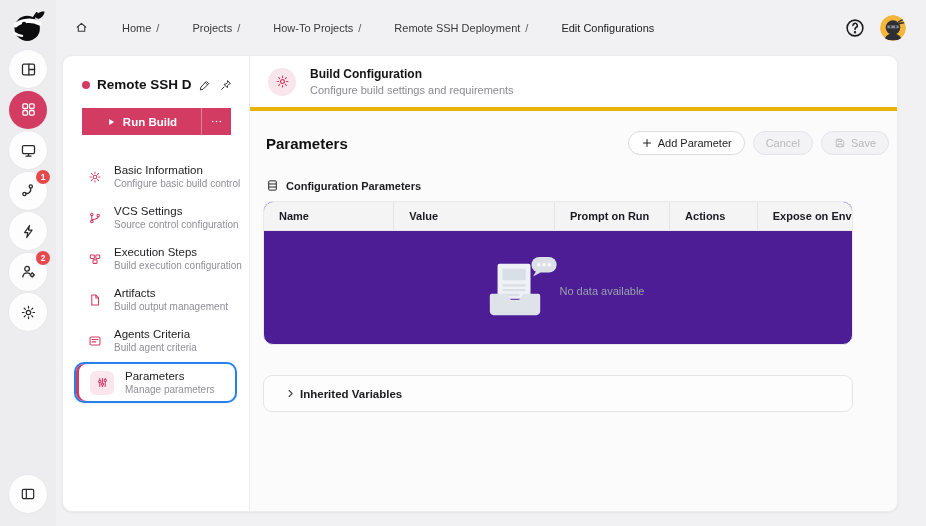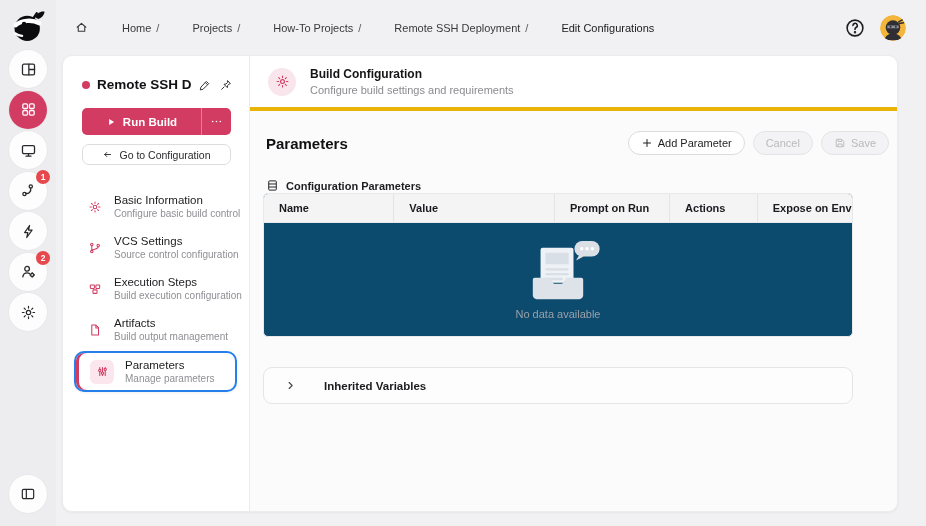--- a/index.html
+++ b/index.html
@@ -55,21 +55,21 @@
   }
 
   
   .panel { width:187px; border-right:1px solid #ececef; position:relative; }
   .panel-head { margin:21px 16px 0 19px; display:flex; align-items:center; }
   .p-dot { width:8px; height:8px; border-radius:50%; background:var(--accent,#d23c63); margin-right:7px; flex:none; }
   .p-title { font-size:13.5px; font-weight:bold; color:#121214; flex:1; white-space:nowrap; overflow:hidden; }
   .p-tool { color:#333336; margin-left:7px; cursor:pointer; flex:none; }
 
   .run-build {
-    margin:16px 18px 0 19px; height:27px; border-radius:5px;
+    margin:16px 18px 0 19px; height:27px; border-radius:0;
     background:var(--accent,#d23c63); color:#fff; display:flex; align-items:stretch;
     cursor:pointer; overflow:hidden;
   }
   .run-main { flex:1; display:flex; align-items:center; justify-content:center; gap:7px; font-size:11.5px; font-weight:bold; }
   .run-more { width:30px; display:flex; align-items:center; justify-content:center; border-left:1px solid rgba(255,255,255,0.35); }
 
   .goto-btn {
     margin:9px 18px 0 19px; height:21px; border-radius:7px; background:#fff;
     border:1px solid #dddde0; display:flex; align-items:center; justify-content:center;
     gap:6px; font-size:10.5px; color:#2a2a2d; cursor:pointer;
@@ -115,37 +115,37 @@
     font-size:11px; color:#1f1f22; padding:0 12px; cursor:pointer; margin-left:8px;
     font-family:inherit;
   }
   .btn.disabled { background:#f3f3f5; color:#b9b9be; border-color:#e4e4e7; cursor:default; }
 
   .group-label { display:flex; align-items:center; gap:7px; margin:24px 0 0 3px; }
   .group-label .gl-ic { color:#222226; }
   .group-label span { font-size:11px; font-weight:bold; color:#1e1e22; }
 
   .table-card {
-    margin-top:1px; width:590px; height:144px; border:1px solid #e9e9ec;
-    border-radius:5px; background:#0c4a6e; overflow:hidden;
+    margin-top:9px; width:590px; height:144px; border:1px solid #e9e9ec;
+    border-radius:10px; background:#4c1d95; overflow:hidden;
   }
   .thead { display:flex; height:29px; background:#f5f4f5; border-bottom:1px solid #e9e9ec; }
   .th {
     display:flex; align-items:center; padding-left:15px;
     font-size:11px; font-weight:bold; color:#1b1b1f; border-left:1px solid #e4e3e6;
   }
   .th:first-child { border-left:none; }
   .c0{width:22%;} .c1{width:27.3%;} .c2{width:19.6%;} .c3{width:16.2%;} .c4{width:14.9%;}
-  .tbody { height:114px; display:flex; flex-direction:column; align-items:center; justify-content:center; }
+  .tbody { height:114px; display:flex; flex-direction:row; align-items:center; justify-content:center; }
   .empty-text { font-size:11px; color:#9aa1a9; margin-top:5px; }
 
   .inherited {
     margin-top:30px; width:590px; height:37px; border:1px solid #e5e5e8;
     border-radius:9px; background:#fdfdfe; display:flex; align-items:center;
-    padding:0 9px 0 20px; gap:27px; cursor:pointer;
+    padding:0 9px 0 20px; gap:3px; cursor:pointer;
   }
   .inh-chev { color:#4a4a4f; }
   .inh-label { font-size:11.5px; font-weight:bold; color:#1b1b1e; }
 </style>
 </head>
 <body>
 
 <aside class="rail">
   <div class="logo">
     <svg viewBox="0 0 48 48" width="38" height="38">
@@ -288,26 +288,20 @@
       </span>
       <span class="run-more">
         <svg class="i" viewBox="0 0 24 24" width="13" height="13">
             <circle cx="5" cy="12" r="1.5" fill="currentColor"></circle>
             <circle cx="12" cy="12" r="1.5" fill="currentColor"></circle>
             <circle cx="19" cy="12" r="1.5" fill="currentColor"></circle>
           </svg>
       </span>
     </div>
 
-    <div class="goto-btn">
-      <svg class="i" viewBox="0 0 24 24" width="11" height="11" fill="none" stroke="currentColor" stroke-width="2" stroke-linecap="round" stroke-linejoin="round">
-          <path d="M18.5 12H6M10.5 7.5 6 12l4.5 4.5"></path>
-        </svg>
-      <span>Go to Configuration</span>
-    </div>
 
     <nav class="nav">
       <div class="nav-item">
         <span class="nav-ic">
             <svg class="i" viewBox="0 0 24 24" width="14" height="14" fill="none" stroke="currentColor" stroke-width="1.8" stroke-linecap="round">
               <circle cx="12" cy="12" r="3.1"></circle>
               <path d="M12 3.4v2.3M12 18.3v2.3M3.4 12h2.3M18.3 12h2.3M5.9 5.9l1.6 1.6M16.5 16.5l1.6 1.6M18.1 5.9l-1.6 1.6M7.5 16.5l-1.6 1.6"></path>
             </svg>
           </span>
         <span class="nav-txt">
@@ -345,20 +339,32 @@
       <div class="nav-item">
         <span class="nav-ic">
             <svg class="i" viewBox="0 0 24 24" width="14" height="14" fill="none" stroke="currentColor" stroke-width="1.8" stroke-linejoin="round">
               <path d="M6.5 3.5h7L18 8v12.5H6.5z"></path>
               <path d="M13.5 3.5V8.5H18"></path>
             </svg>
           </span>
         <span class="nav-txt">
           <div class="t1">Artifacts</div>
           <div class="t2">Build output management</div>
+        </span>
+      </div>
+      <div class="nav-item">
+        <span class="nav-ic">
+            <svg class="i" viewBox="0 0 24 24" width="14" height="14" fill="none" stroke="currentColor" stroke-width="1.8" stroke-linecap="round">
+              <rect x="3.5" y="5" width="17" height="14" rx="2"></rect>
+              <path d="M7 9.5h10M7 13.5h6"></path>
+            </svg>
+          </span>
+        <span class="nav-txt">
+          <div class="t1">Agents Criteria</div>
+          <div class="t2">Build agent criteria</div>
         </span>
       </div>
       <div class="nav-item selected">
         <span class="nav-ic">
             <svg class="i" viewBox="0 0 24 24" width="13" height="13" fill="none" stroke="currentColor" stroke-width="2" stroke-linecap="round">
               <path d="M7 4.5v15M12 4.5v15M17 4.5v15"></path>
               <circle cx="7" cy="10" r="2.1" fill="#fae6ec"></circle>
               <circle cx="12" cy="15" r="2.1" fill="#fae6ec"></circle>
               <circle cx="17" cy="8" r="2.1" fill="#fae6ec"></circle>
             </svg>

